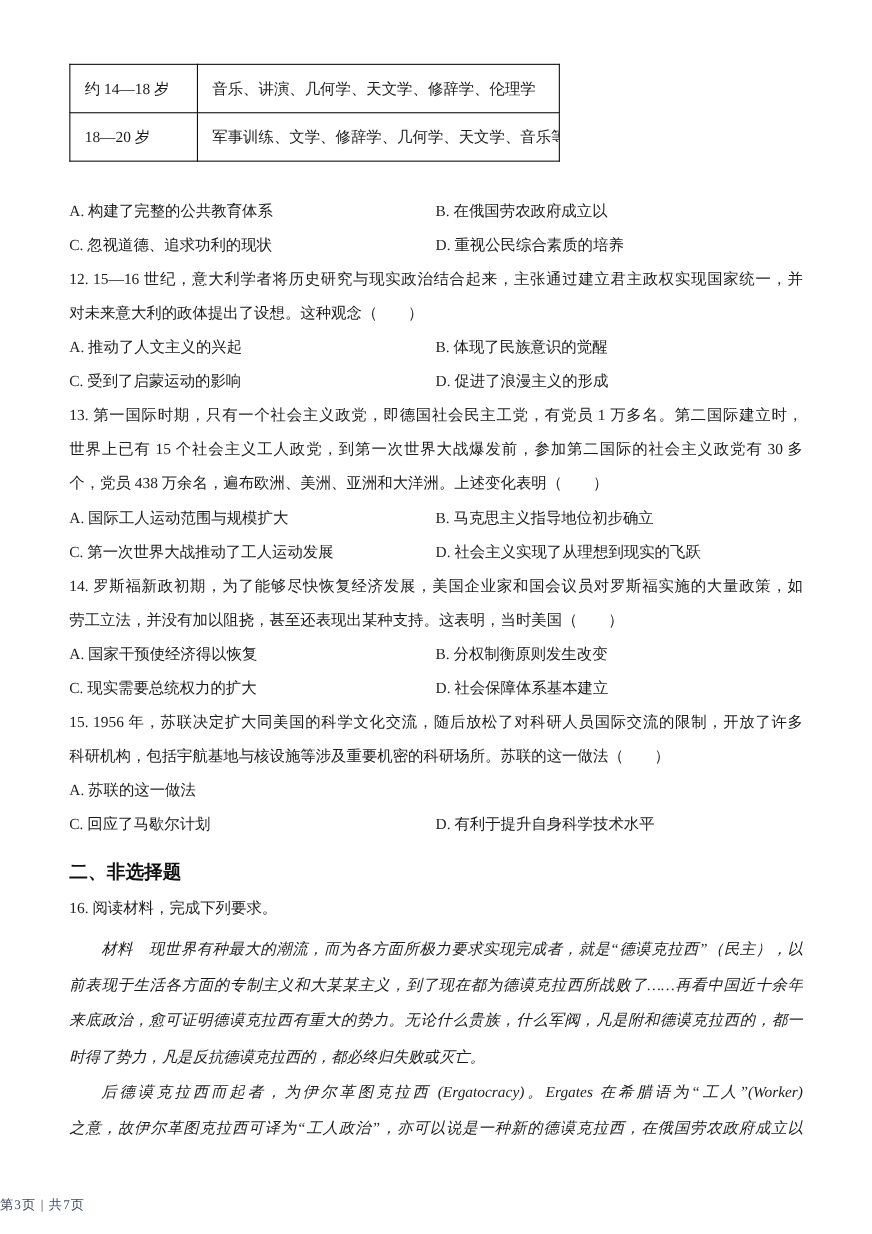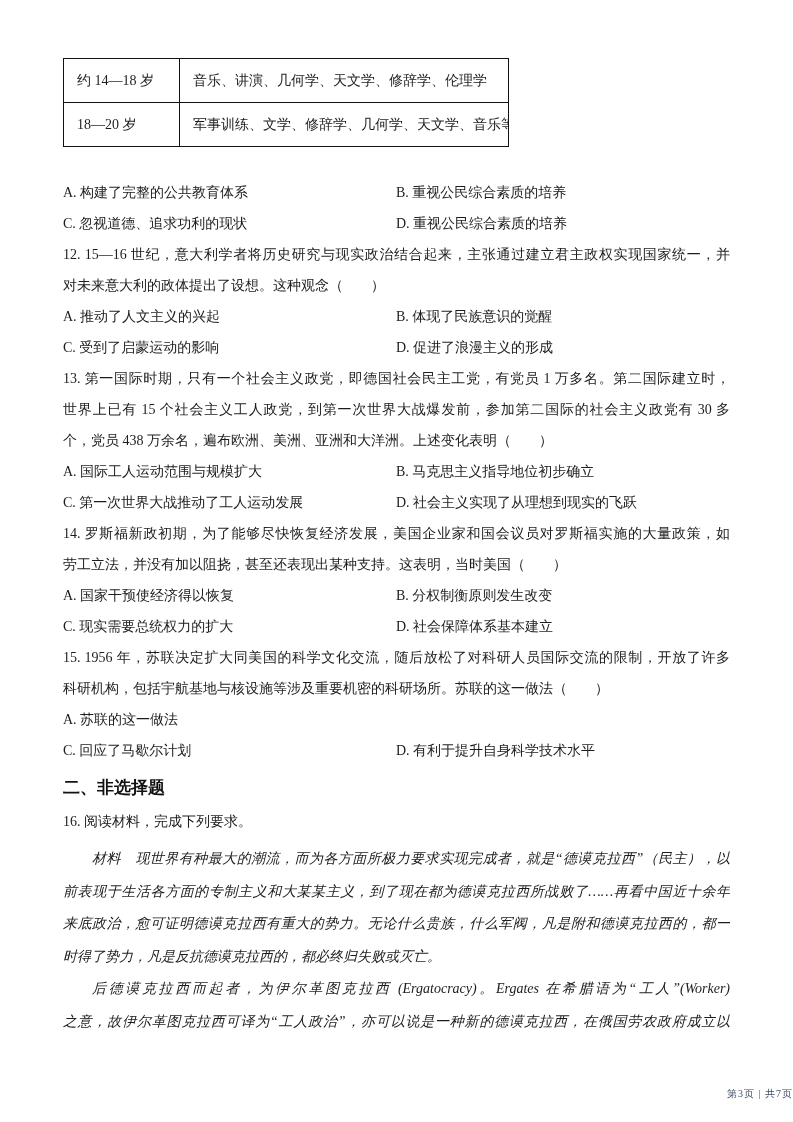--- a/index.html
+++ b/index.html
@@ -23,32 +23,32 @@
   .line{font-size:14px;line-height:31px;height:31px;}
   .line.fill{text-align:justify;text-align-last:justify;overflow:hidden;}
   .line.end{white-space:nowrap;overflow:hidden;}
 
   .opt-row{display:flex;font-size:14px;line-height:31px;height:31px;}
   .opt-row .opt-left{flex:none;width:333px;white-space:nowrap;overflow:hidden;}
   .opt-row .opt-right{flex:1;white-space:nowrap;overflow:hidden;}
 
   .section-heading{
     font-family:"Liberation Sans","DejaVu Sans",sans-serif;font-weight:700;
-    font-size:17px;line-height:36px;height:36px;margin-top:4px;color:#111;
+    font-size:17px;line-height:36px;height:36px;margin-top:9px;color:#111;
   }
 
   .material{margin-top:6px;}
   .mline{font-size:14px;line-height:32.5px;height:32.5px;font-style:italic;}
   .mline.fill{text-align:justify;text-align-last:justify;overflow:hidden;}
   .mline.end{white-space:nowrap;overflow:hidden;}
   .mline.indent{padding-left:29px;font-style:italic;}
 
   .footer{
-    position:absolute;top:1087px;left:0;width:100%;text-align:right;
-    font-size:10px;color:#3e4d63;letter-spacing:1px;
+    position:absolute;top:1087px;left:0;width:100%;text-align:left;
+    font-size:12px;color:#3e4d63;letter-spacing:1px;
   }
 </style>
 </head>
 <body>
 
 <div class="content">
 
   <table class="schedule">
     <tbody>
         <tr>
@@ -59,21 +59,21 @@
       <td class="age">18—20 岁</td>
       <td>军事训练、文学、修辞学、几何学、天文学、音乐等</td>
     </tr>
   </tbody>
     </table>
 
   <div class="body-text">
 
     <div class="opt-row">
       <span class="opt-left">A. 构建了完整的公共教育体系</span>
-      <span class="opt-right">B. 重视公民综合素质的培养</span>
+      <span class="opt-right">B. 在俄国劳农政府成立以</span>
     </div>
     <div class="opt-row">
       <span class="opt-left">C. 忽视道德、追求功利的现状</span>
       <span class="opt-right">D. 重视公民综合素质的培养</span>
     </div>
 
     <div class="line fill">12. 15—16 世纪，意大利学者将历史研究与现实政治结合起来，主张通过建立君主政权实现国家统一，并</div>
     <div class="line end">对未来意大利的政体提出了设想。这种观念（　　）</div>
     <div class="opt-row">
       <span class="opt-left">A. 推动了人文主义的兴起</span>

